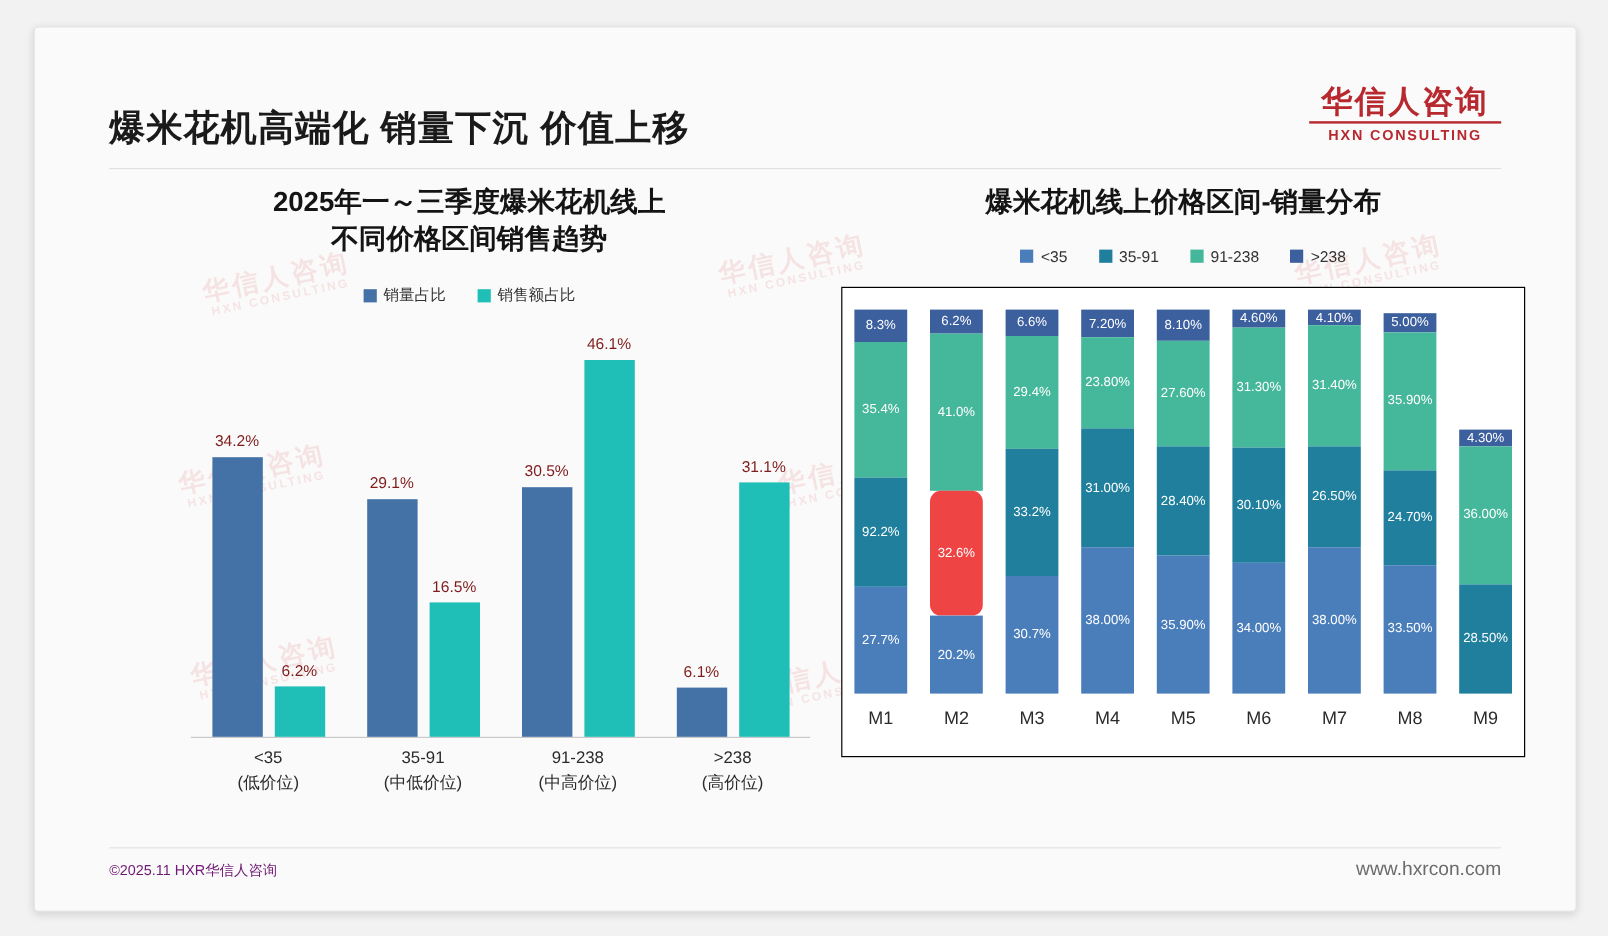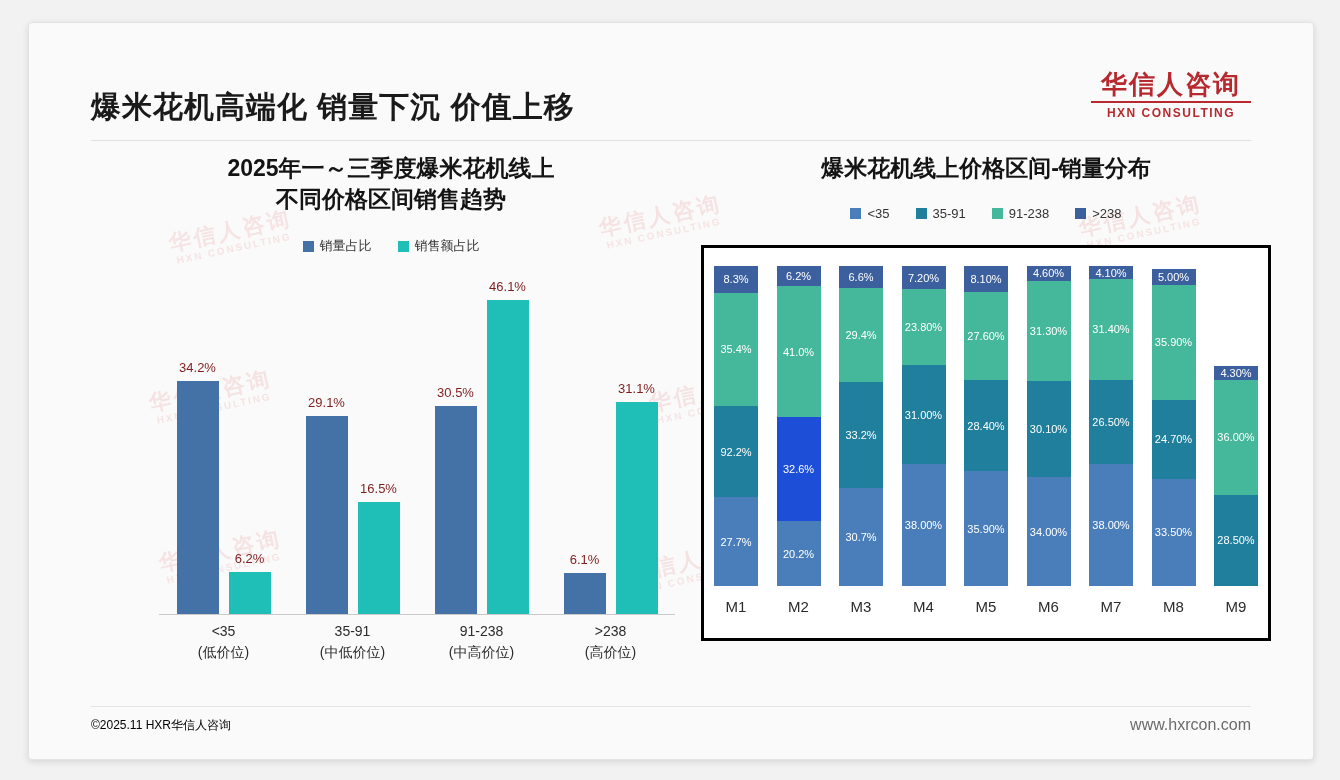--- a/index.html
+++ b/index.html
@@ -86,21 +86,21 @@
     right: 62px;
     bottom: 52px;
     height: 1px;
     background: #e4e4e4;
   }
   .footer-left {
     position: absolute;
     left: 62px;
     bottom: 25px;
     font-size: 12px;
-    color: #000000;
+    color: #701a75;
   }
   .footer-right {
     position: absolute;
     right: 62px;
     bottom: 25px;
     font-size: 16px;
     color: #6b6b6b;
   }
 
   
@@ -212,24 +212,24 @@
     text-align: center;
     font-size: 14px;
     color: #2b2b2b;
     line-height: 1.5;
     padding-top: 6px;
   }
 
   
   .chart-right {
     position: relative;
-    margin-top: 24px;
+    margin-top: 18px;
     height: 390px;
     background: #ffffff;
-    border: 3px solid #000000;
+    border: 1px solid #000000;
   }
   .plot-right {
     position: absolute;
     left: 10px;
     right: 10px;
     top: 18px;
     bottom: 52px;
     display: flex;
     justify-content: space-between;
     align-items: flex-end;
@@ -437,21 +437,21 @@
                 <span>27.7%</span>
               </div>
             </div>
             <div class="stack-col">
               <div class="seg" style="height: 6.2%; background: rgb(60, 95, 158);">
                 <span>6.2%</span>
               </div>
               <div class="seg" style="height: 41%; background: rgb(69, 183, 154);">
                 <span>41.0%</span>
               </div>
-              <div class="seg" style="height: 32.6%; background: #1d4ed8;">
+              <div class="seg" style="height: 32.6%; background: #ef4444; border-radius: 9px;">
                 <span>32.6%</span>
               </div>
               <div class="seg" style="height: 20.2%; background: rgb(74, 126, 187);">
                 <span>20.2%</span>
               </div>
             </div>
             <div class="stack-col">
               <div class="seg" style="height: 6.6%; background: rgb(60, 95, 158);">
                 <span>6.6%</span>
               </div>

